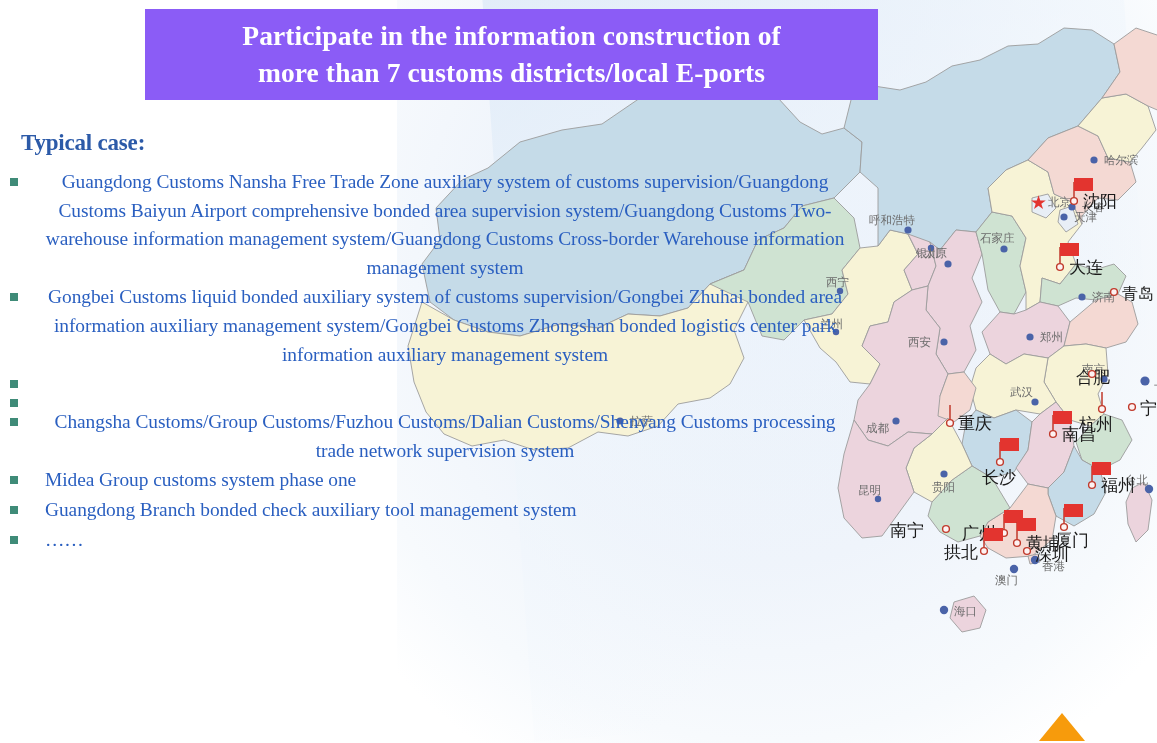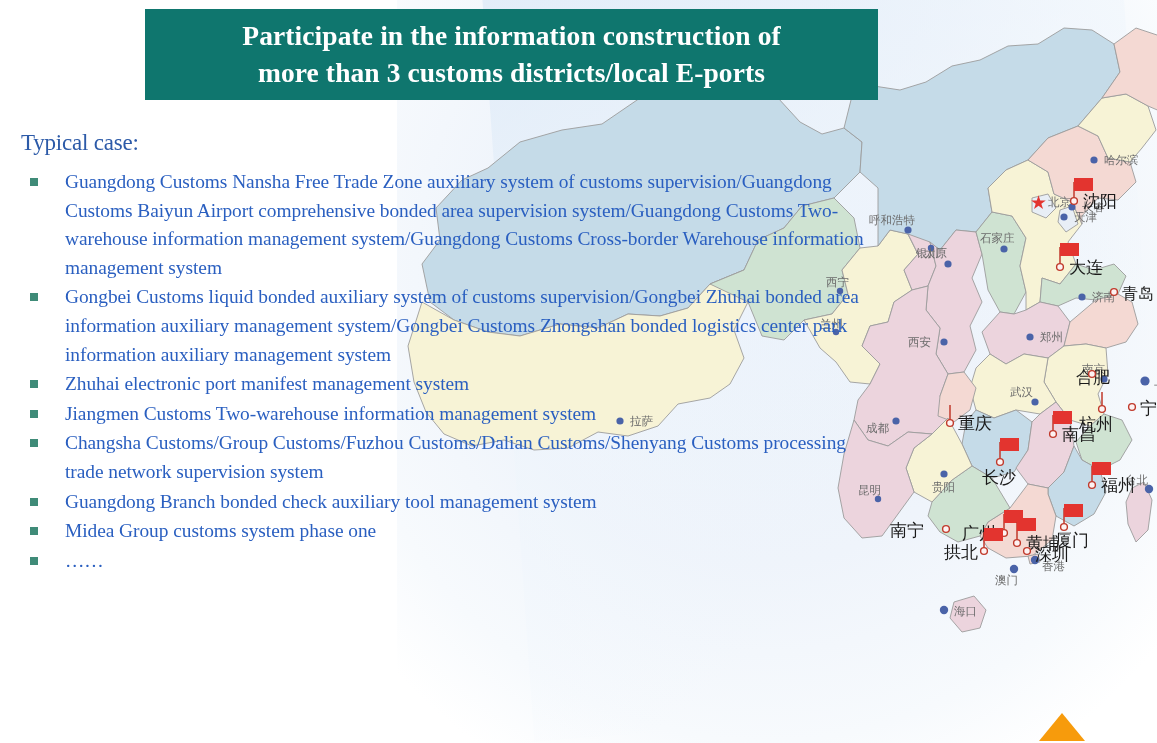--- a/index.html
+++ b/index.html
@@ -41,48 +41,49 @@
     pointer-events: none;
   }
   .map-wrap svg { display: block; width: 100%; height: 100%; }
   .prov { stroke: #9c9c9c; stroke-width: .9; }
 
   
   .title-banner {
     position: absolute;
     left: 145px; top: 9px;
     width: 733px; height: 91px;
-    background: #0f766e;
+    background: #8b5cf6;
     display: flex; align-items: center; justify-content: center;
     text-align: center;
   }
   .title-banner .t {
     color: #ffffff;
     font-weight: bold;
     font-size: 27.5px;
     line-height: 1.32;
     letter-spacing: .1px;
     padding: 0 14px;
   }
 
   
   .case-head {
     position: absolute;
     left: 21px; top: 130px;
     color: #2c5aa8;
-    font-weight: normal;
+    font-weight: bold;
     font-size: 23px;
     letter-spacing: -.2px;
   }
 
   
   .bullets {
     position: absolute;
-    left: 28px; top: 168px;
+    left: 8px; top: 168px;
     width: 840px;
+    text-align: center;
   }
   .bullet-row {
     position: relative;
     display: flex;
     align-items: flex-start;
     margin-bottom: 1px;
   }
   .bullet-sq {
     flex: 0 0 auto;
     width: 8px; height: 8px;
@@ -313,56 +314,54 @@
 
         <circle class="dot-hi" cx="554" cy="527" r="3.4"></circle>
         <text class="lbl-hi" x="498" y="534">南宁</text>
       </g>
     </svg>
   </div>
 
   <div class="title-banner">
     <div class="t">
       <span>Participate in the information construction of</span><br>
-      <span>more than 3 customs districts/local E-ports</span>
+      <span>more than 7 customs districts/local E-ports</span>
     </div>
   </div>
 
   <div class="case-head">Typical case:</div>
 
   <div class="bullets">
     <div class="bullet-row">
       <span class="bullet-sq"></span>
       <span class="bullet-text">Guangdong Customs Nansha Free Trade Zone auxiliary system of customs supervision/Guangdong Customs Baiyun Airport comprehensive bonded area supervision system/Guangdong Customs Two-warehouse information management system/Guangdong Customs Cross-border Warehouse information management system</span>
     </div>
     <div class="bullet-row">
       <span class="bullet-sq"></span>
       <span class="bullet-text">Gongbei Customs liquid bonded  auxiliary system of customs supervision/Gongbei Zhuhai bonded area information auxiliary management system/Gongbei Customs Zhongshan bonded logistics center park information auxiliary management system</span>
     </div>
     <div class="bullet-row">
       <span class="bullet-sq"></span>
-      <span class="bullet-text">Zhuhai electronic port manifest management system</span>
-    </div>
-    <div class="bullet-row">
-      <span class="bullet-sq"></span>
-      <span class="bullet-text">Jiangmen Customs Two-warehouse information management system</span>
+    </div>
+    <div class="bullet-row">
+      <span class="bullet-sq"></span>
     </div>
     <div class="bullet-row">
       <span class="bullet-sq"></span>
       <span class="bullet-text">Changsha Customs/Group Customs/Fuzhou Customs/Dalian Customs/Shenyang Customs processing trade network supervision system</span>
     </div>
     <div class="bullet-row">
       <span class="bullet-sq"></span>
+      <span class="bullet-text">Midea Group customs system phase one</span>
+    </div>
+    <div class="bullet-row">
+      <span class="bullet-sq"></span>
       <span class="bullet-text">Guangdong Branch bonded check auxiliary tool management system</span>
     </div>
     <div class="bullet-row">
       <span class="bullet-sq"></span>
-      <span class="bullet-text">Midea Group customs system phase one</span>
-    </div>
-    <div class="bullet-row">
-      <span class="bullet-sq"></span>
       <span class="bullet-text">……</span>
     </div>
   </div>
 
   <div class="tri"></div>
 
 </div>
 
 </body></html>

